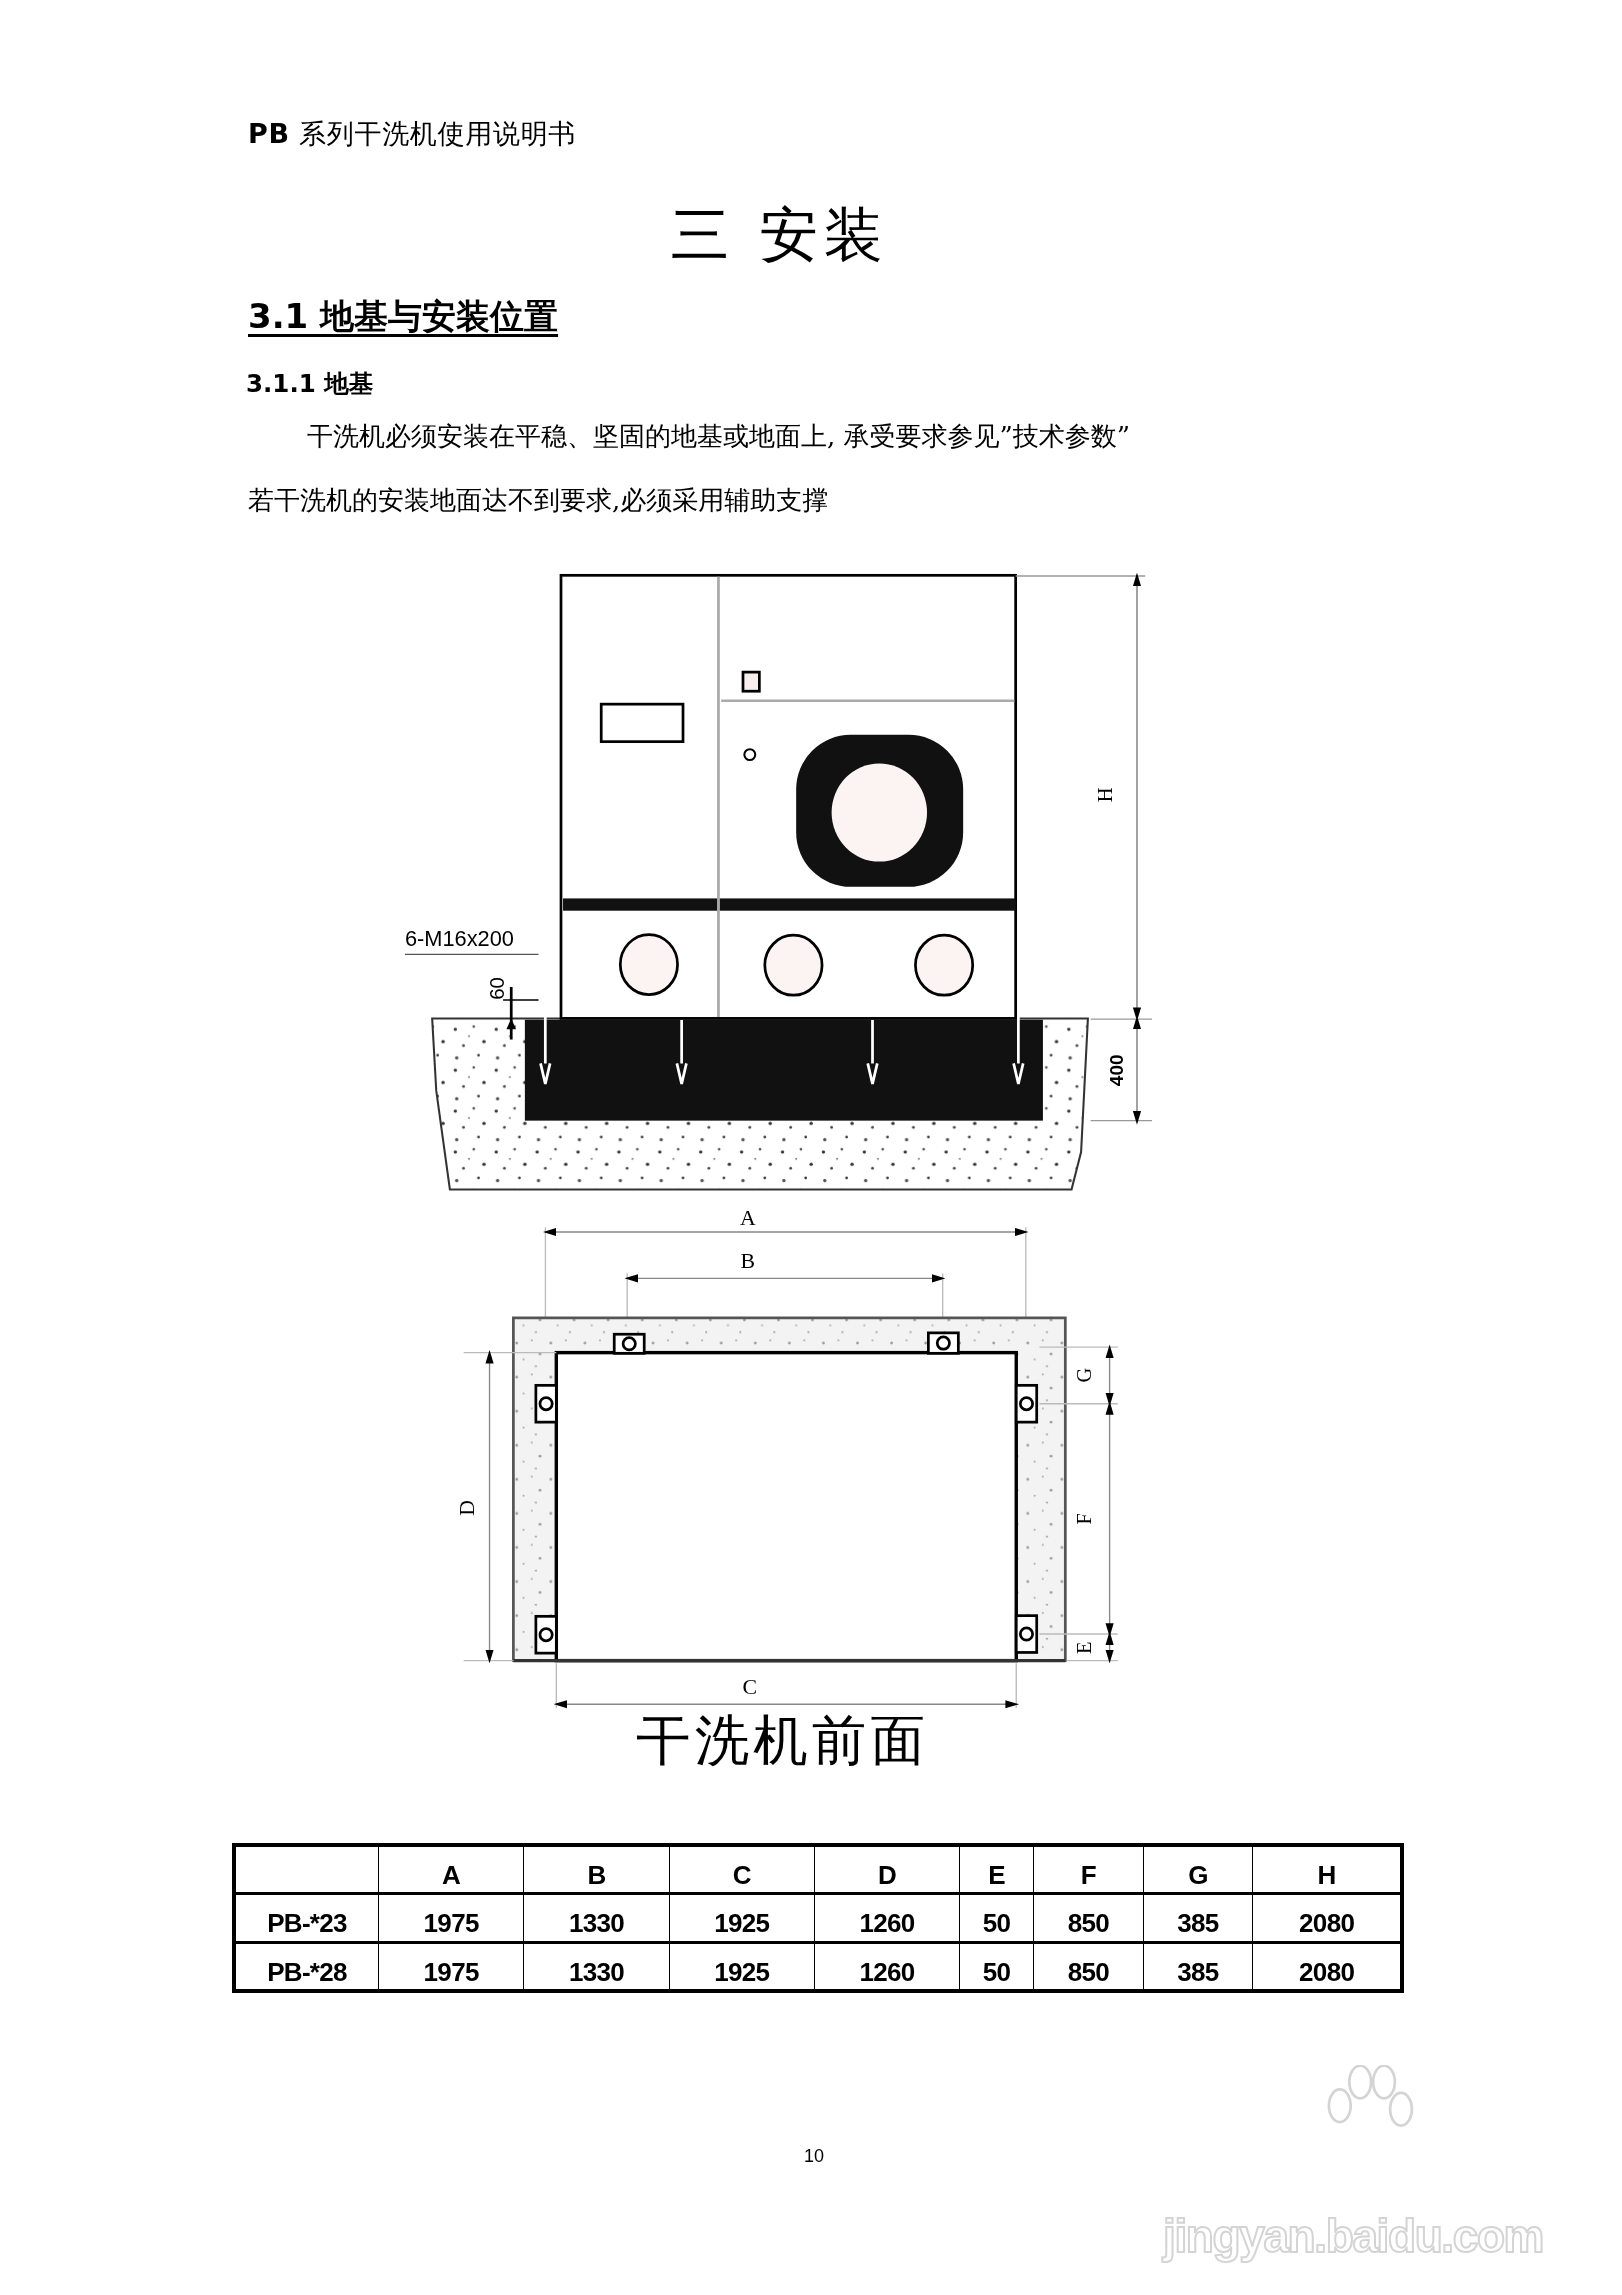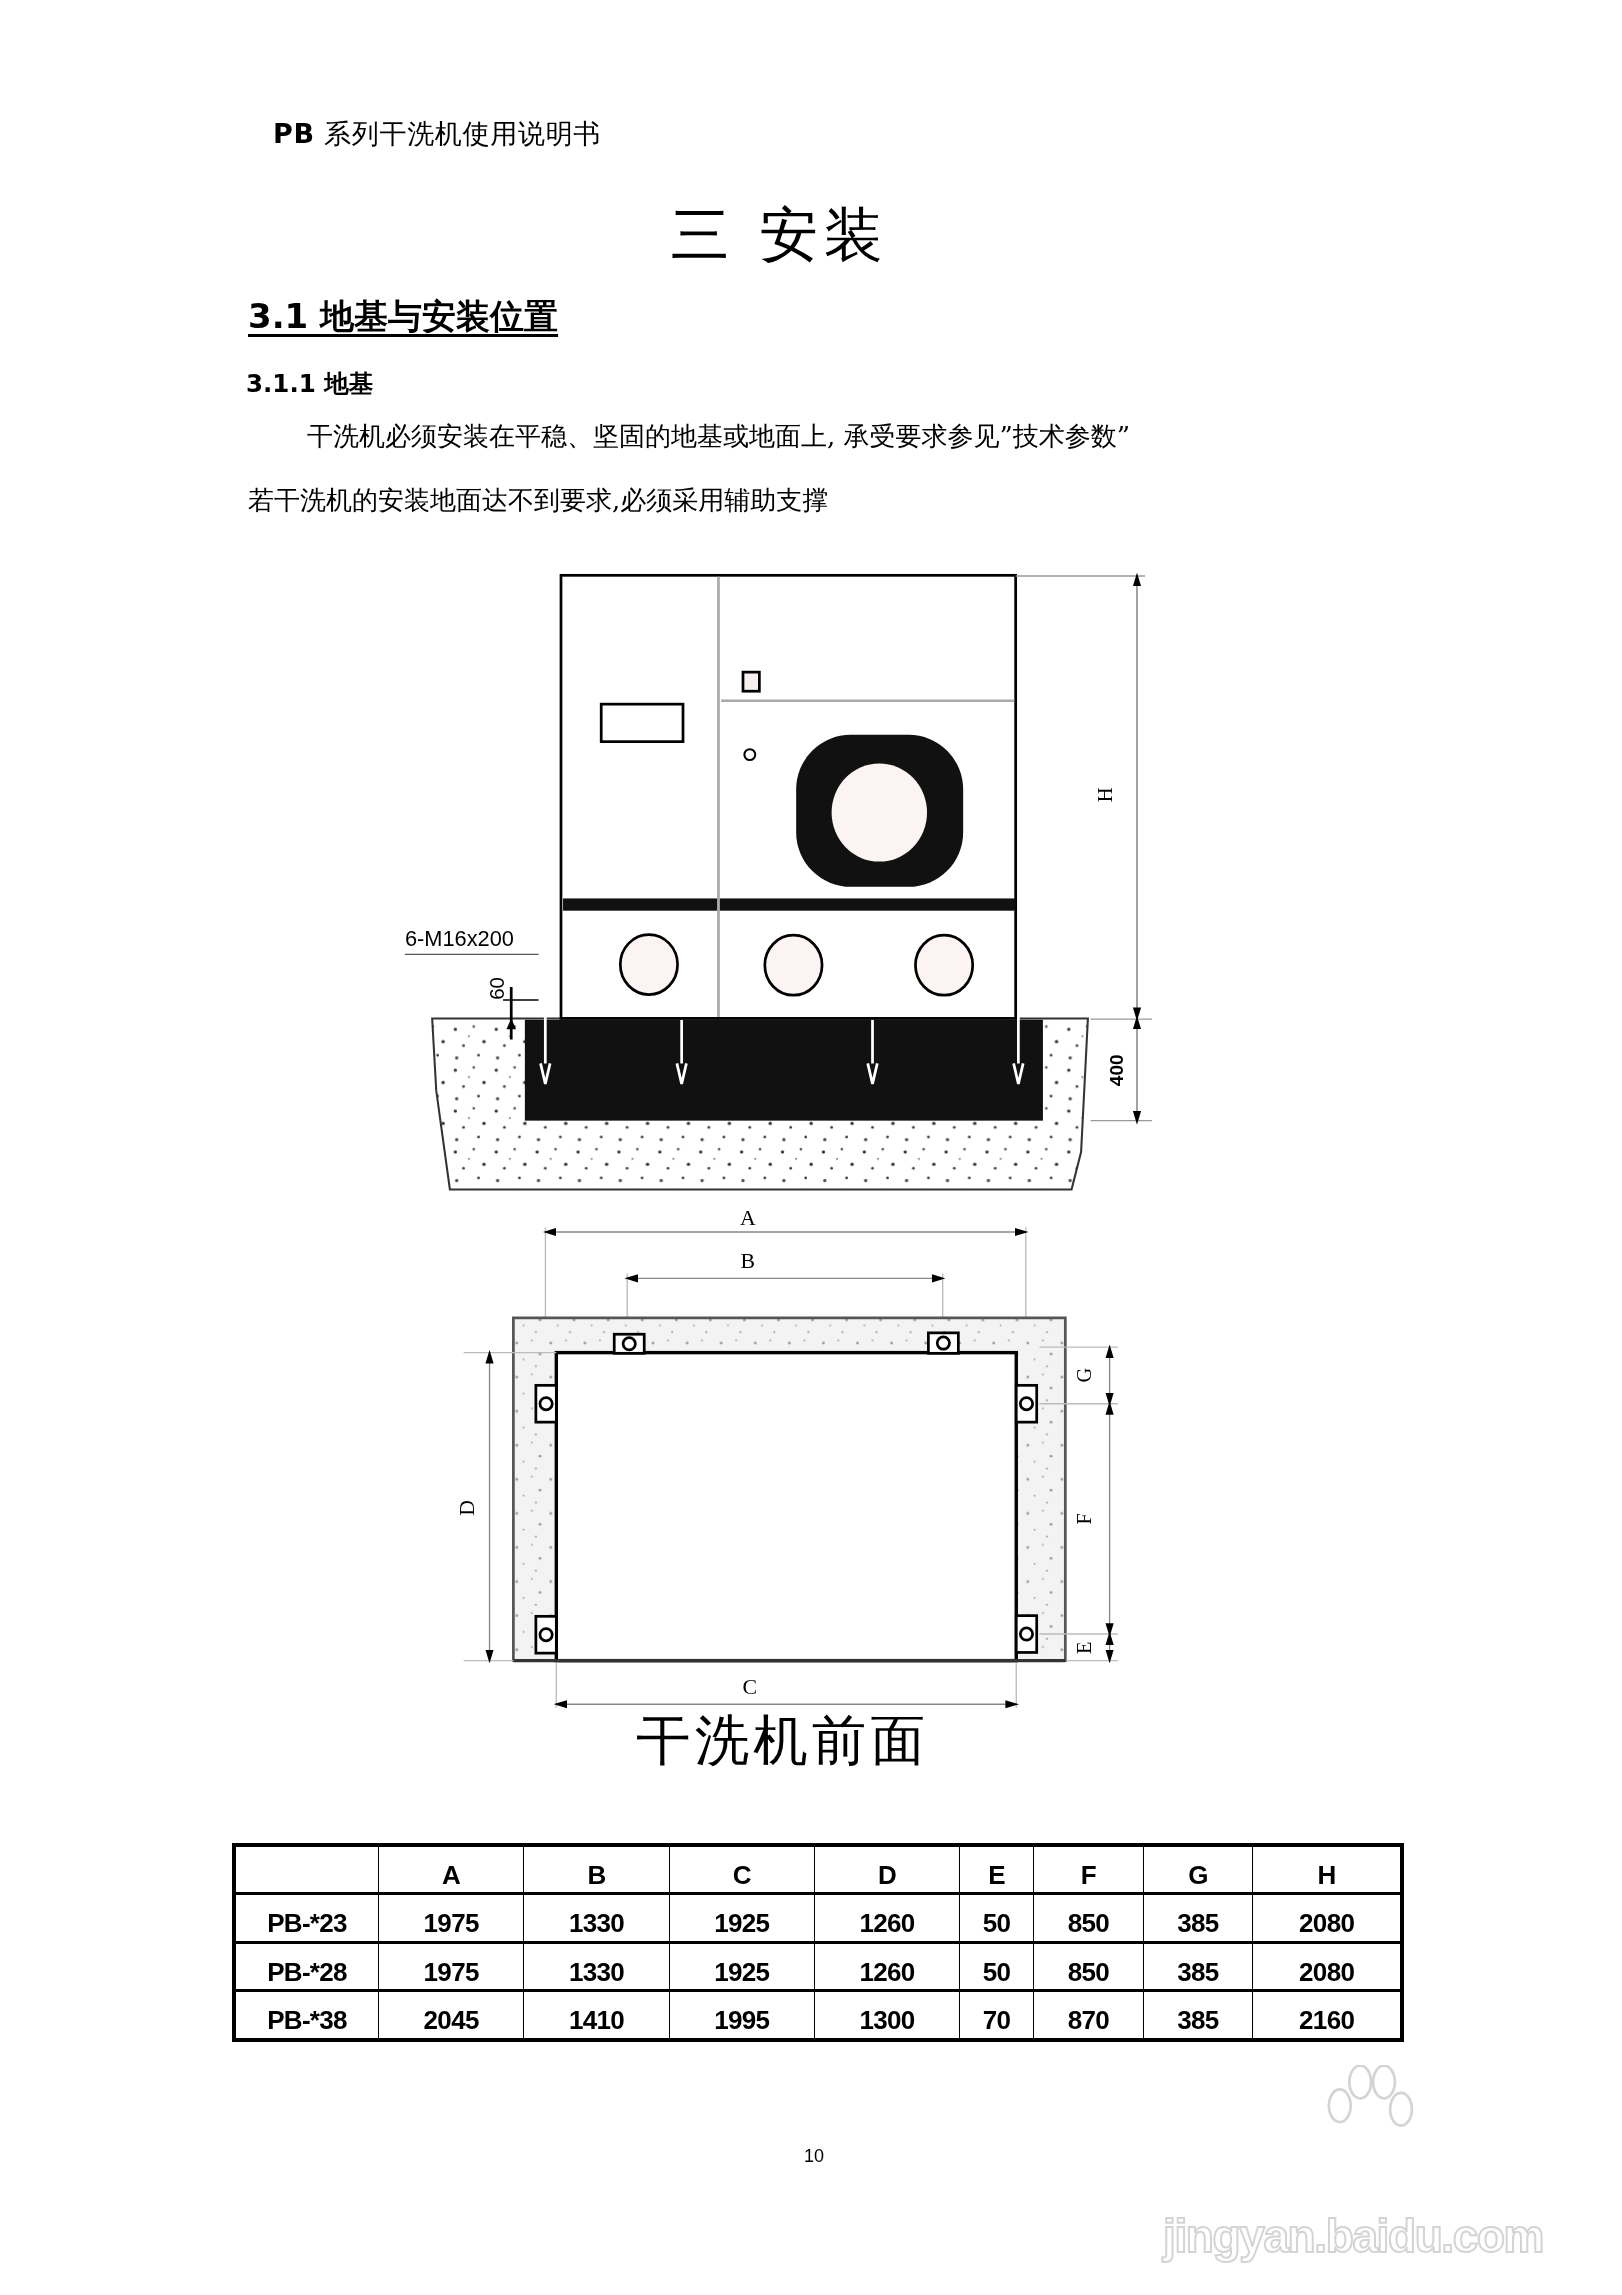--- a/index.html
+++ b/index.html
@@ -1,18 +1,18 @@
 <!DOCTYPE html>
 <html style="font-size:11px"><head>
 <meta charset="utf-8">
 <style>
   html,body{margin:0;padding:0;background:#fff;}
   body{width:1623px;height:2295px;position:relative;overflow:hidden;font-family:"DejaVu Sans",sans-serif;color:#000;}
   .abs{position:absolute;}
-  .hdr{left:248px;top:116px;font-size:27px;font-weight:bold;letter-spacing:0.7px;margin-left:25px;}
+  .hdr{left:248px;top:116px;font-size:27px;font-weight:bold;letter-spacing:0.7px;}
   .hdr .cn{font-weight:normal;}
   .title{left:8px;width:1543px;top:196px;text-align:center;font-size:59px;letter-spacing:5.5px;}
   .h2{left:248px;top:294px;font-size:34px;font-weight:bold;text-decoration:underline;text-underline-offset:5.5px;text-decoration-thickness:2.7px;}
   .h3{left:246px;top:367px;font-size:24.5px;font-weight:bold;}
   .p1{left:307px;top:419px;font-size:26px;font-family:"DejaVu Serif",serif;}
   .p2{left:248px;top:483px;font-size:26px;font-family:"DejaVu Serif",serif;}
   svg text{font-family:"Liberation Serif",serif;}
   .tbl{position:absolute;left:232px;top:1843px;width:1172px;border-collapse:collapse;border:4.8px solid #000;}
   .tbl td{border-left:1.4px solid #000;height:44px;text-align:center;vertical-align:bottom;font-family:"Liberation Sans",sans-serif;font-weight:bold;font-size:26px;padding:0 0 1.4px 0;letter-spacing:-0.7px;}
   .tbl tr + tr td{border-top:3.4px solid #000;}
@@ -193,31 +193,20 @@
     <td>PB-*28</td>
     <td>1975</td>
     <td>1330</td>
     <td>1925</td>
     <td>1260</td>
     <td>50</td>
     <td>850</td>
     <td>385</td>
     <td>2080</td>
   </tr>
-  <tr>
-    <td>PB-*38</td>
-    <td>2045</td>
-    <td>1410</td>
-    <td>1995</td>
-    <td>1300</td>
-    <td>70</td>
-    <td>870</td>
-    <td>385</td>
-    <td>2160</td>
-  </tr>
 </tbody>
   </table>
 
 <div class="abs pageno">10</div>
 
 <div class="abs wm">
   <svg class="abs" style="left:157px;top:0" width="102" height="102" viewBox="0 0 150 150">
     <g fill="#fff" stroke="#d4d4d4" stroke-width="4">
       <ellipse cx="35" cy="60" rx="16" ry="24"></ellipse>
       <ellipse cx="65" cy="25" rx="16" ry="24"></ellipse>

